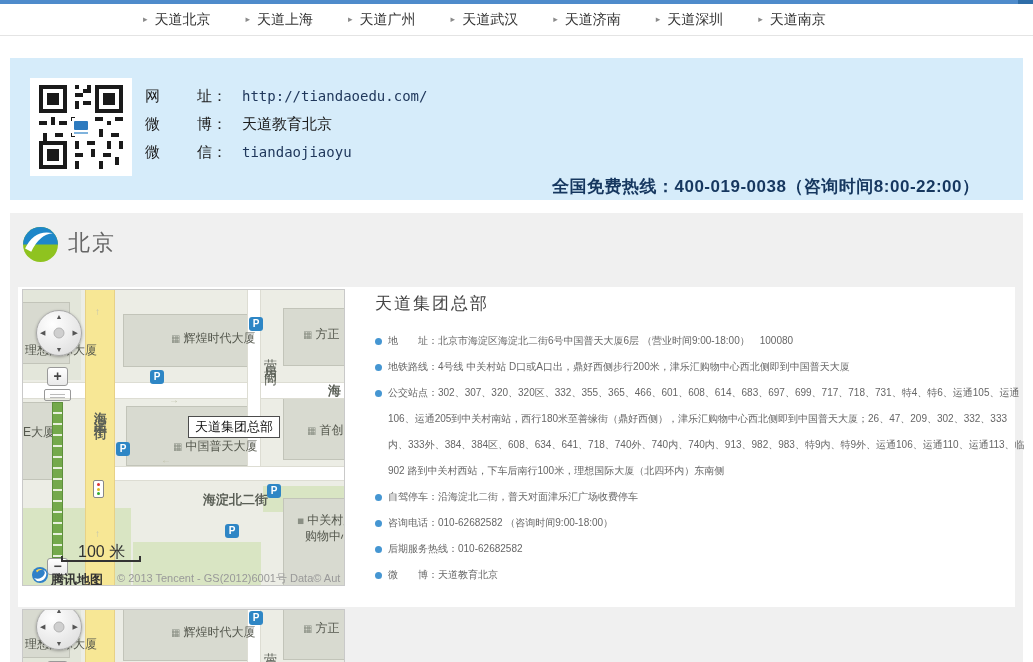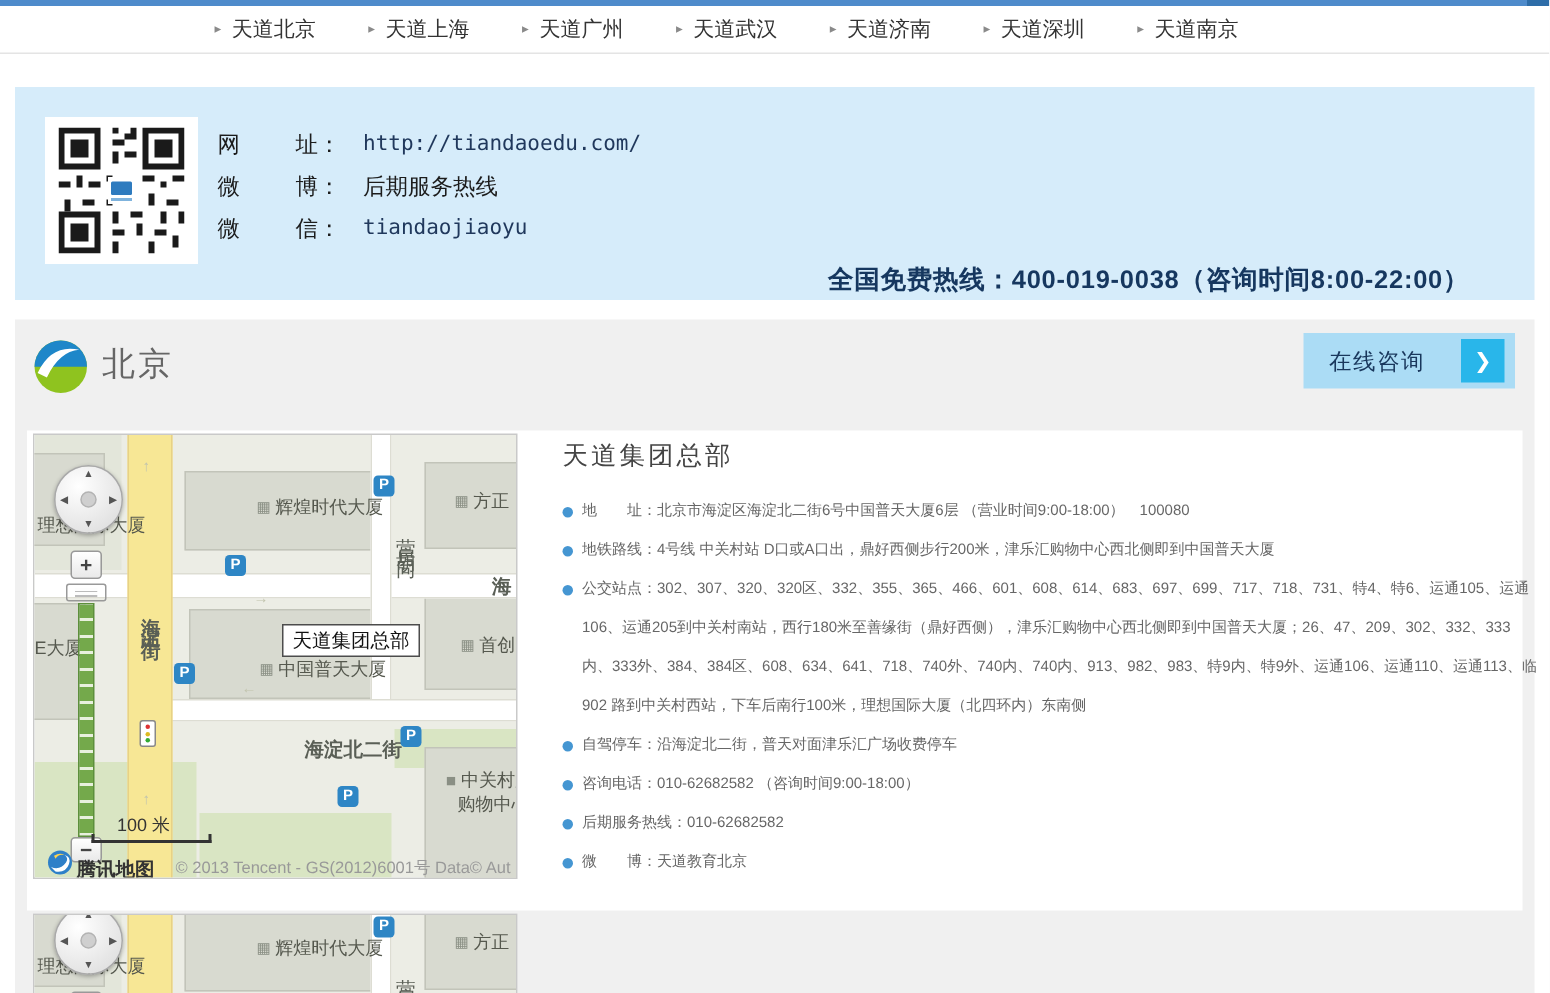--- a/index.html
+++ b/index.html
@@ -78,21 +78,21 @@
   .m-zhandle{left:21px;top:99px;width:27px;height:12px;background:#fdfdfd;border:1px solid #999;border-radius:2px;z-index:6;cursor:pointer;
     background:repeating-linear-gradient(#fdfdfd 0 2px,#bbb 2px 3px) content-box #fdfdfd;padding:2px 5px;box-sizing:border-box;}
   .m-ztrack{left:29px;top:112px;width:11px;height:156px;z-index:5;border:1px solid #5d8f3c;box-sizing:border-box;
     background:repeating-linear-gradient(#74a94b 0 9px,#e8f0dd 9px 11px);cursor:pointer;}
   .m-tl{left:70px;top:190px;width:9px;height:16px;background:#fff;border:1px solid #888;border-radius:2px;z-index:3;}
   .m-tl i{position:absolute;left:2.5px;width:3px;height:3px;border-radius:50%;}
   .m-tl .t1{top:2px;background:#d33;}
   .m-tl .t2{top:6.5px;background:#db2;}
   .m-tl .t3{top:11px;background:#3a3;}
   .m-rarr{z-index:2;font-size:10px;color:#c2c4ae;}
-  .m-scale-lbl{left:55px;top:252px;font-size:12px;color:#333;z-index:6;}
+  .m-scale-lbl{left:55px;top:252px;font-size:16px;color:#333;z-index:6;}
   .m-scale-bar{left:38px;top:266px;width:80px;height:6px;z-index:6;
     border-left:2px solid #333;border-right:2px solid #333;border-bottom:2px solid #333;box-sizing:border-box;}
   .m-brandlogo{left:8px;top:276px;width:18px;height:18px;z-index:6;}
   .m-brand{left:28px;top:281px;font-size:13px;font-weight:bold;color:#333;z-index:6;}
   .m-copy{left:94px;top:281px;width:225px;font-size:11px;color:#999;white-space:nowrap;overflow:hidden;z-index:6;}
 </style>
 </head>
 <body>
 
 <div class="canvas">
@@ -149,44 +149,40 @@
     </div>
     <div class="info-rows">
       <div class="info-row">
         <span class="la">网</span>
         <span class="lb">址：</span>
         <span class="val mono">http://tiandaoedu.com/</span>
       </div>
       <div class="info-row">
         <span class="la">微</span>
         <span class="lb">博：</span>
-        <span class="val">后期服务热线</span>
+        <span class="val">天道教育北京</span>
       </div>
       <div class="info-row">
         <span class="la">微</span>
         <span class="lb">信：</span>
         <span class="val mono">tiandaojiaoyu</span>
       </div>
     </div>
     <div class="hotline">全国免费热线：400-019-0038（咨询时间8:00-22:00）</div>
   </div>
 
   <section class="city-section">
     <span class="logo">
       <svg width="37" height="37" viewBox="0 0 36 36">
         <circle cx="18" cy="18" r="17" fill="#8fc31f"></circle>
         <path d="M1 18 A17 17 0 0 1 35 18 Z" fill="#1e87c9"></path>
         <path d="M3 22 Q12 3 30 7 Q17 8 9 25 Z" fill="#fff"></path>
       </svg>
     </span>
     <h2 class="city-title">北京</h2>
-    <a class="consult-btn">
-      <span class="cl">在线咨询</span>
-      <span class="carr">❯</span>
-    </a>
 
     <div class="content-box">
 
       <div class="map-frame map1">
         <div class="map-body">
           <div class="mp m-green2" style="left:0;top:0;width:58px;height:90px;"></div>
           <div class="mp m-green" style="left:0;top:218px;width:108px;height:77px;"></div>
           <div class="mp m-green" style="left:110px;top:252px;width:128px;height:43px;"></div>
           <div class="mp m-green" style="left:240px;top:196px;width:81px;height:26px;"></div>
 

